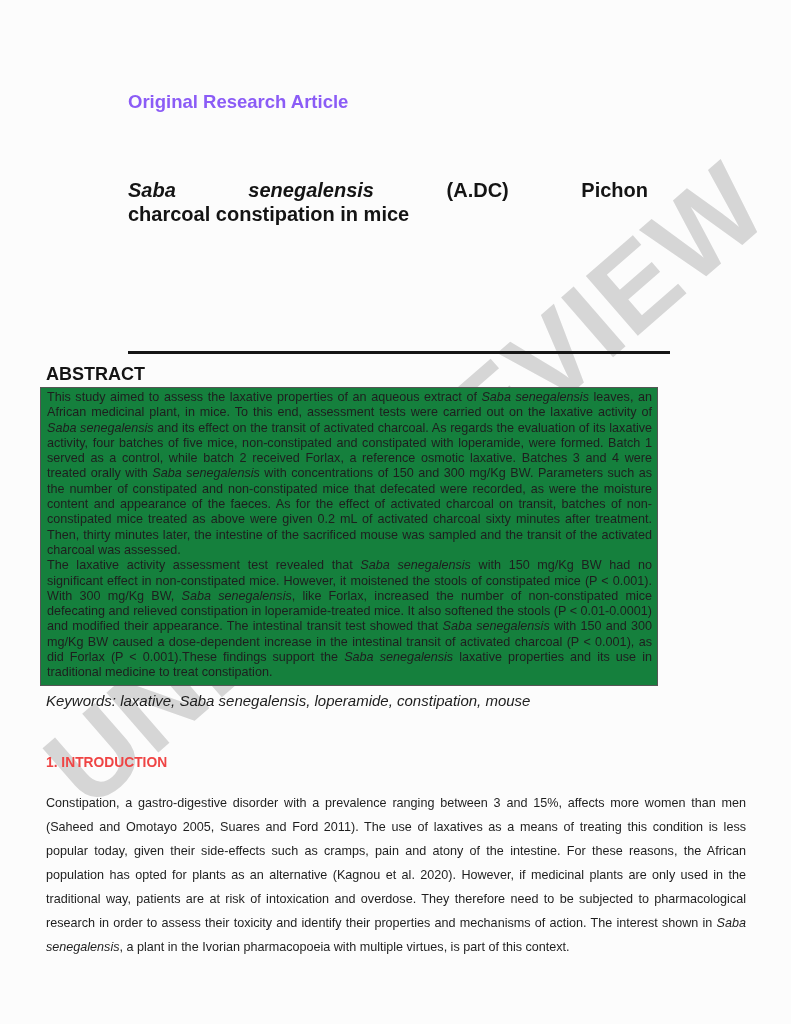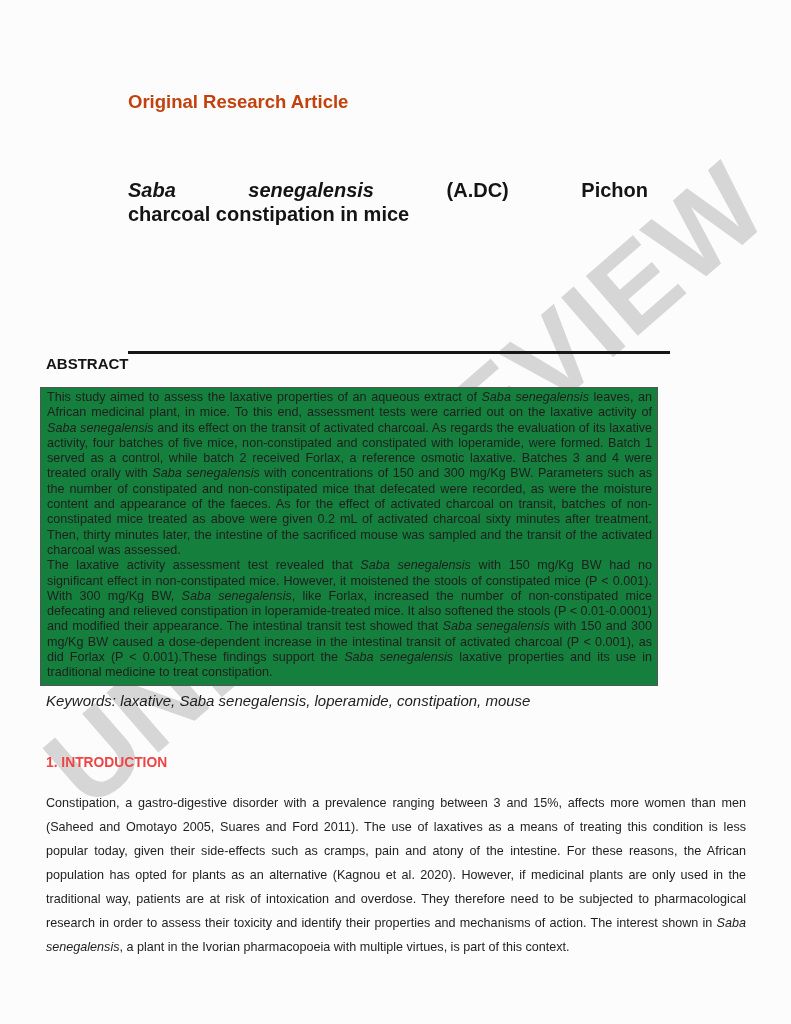--- a/index.html
+++ b/index.html
@@ -19,36 +19,36 @@
     font-weight: bold;
     letter-spacing: 1px;
     color: #d6d6d6;
     white-space: nowrap;
     z-index: 0;
     user-select: none;
   }
   .layer { position: absolute; z-index: 1; }
   .article-type {
     left: 128px; top: 91px;
-    font-size: 18.5px; font-weight: bold; color: #c2410c;
+    font-size: 18.5px; font-weight: bold; color: #8b5cf6;
   }
   .paper-title {
     left: 128px; top: 150px; width: 520px;
     font-size: 20px; font-weight: bold; color: #141414;
     line-height: 24px;
     margin-top: 28px;
   }
   .title-line.fill { text-align: justify; text-align-last: justify; }
   .rule {
     left: 128px; top: 351px; width: 542px; height: 3px;
     background: #161616;
   }
   .abstract-heading {
-    left: 46px; top: 355px;
-    font-size: 15px; font-weight: bold; color: #141414;
+    left: 46px; top: 364px;
+    font-size: 18px; font-weight: bold; color: #141414;
   }
   .abstract-box {
     left: 40px; top: 387px; width: 618px; min-height: 293px;
     background: #15803d;
     border: 1px solid #555;
     padding: 2px 5px 4px 6px;
     font-size: 12.6px; line-height: 15.3px;
     text-align: justify;
   }
   .abstract-box p { margin: 0; }

